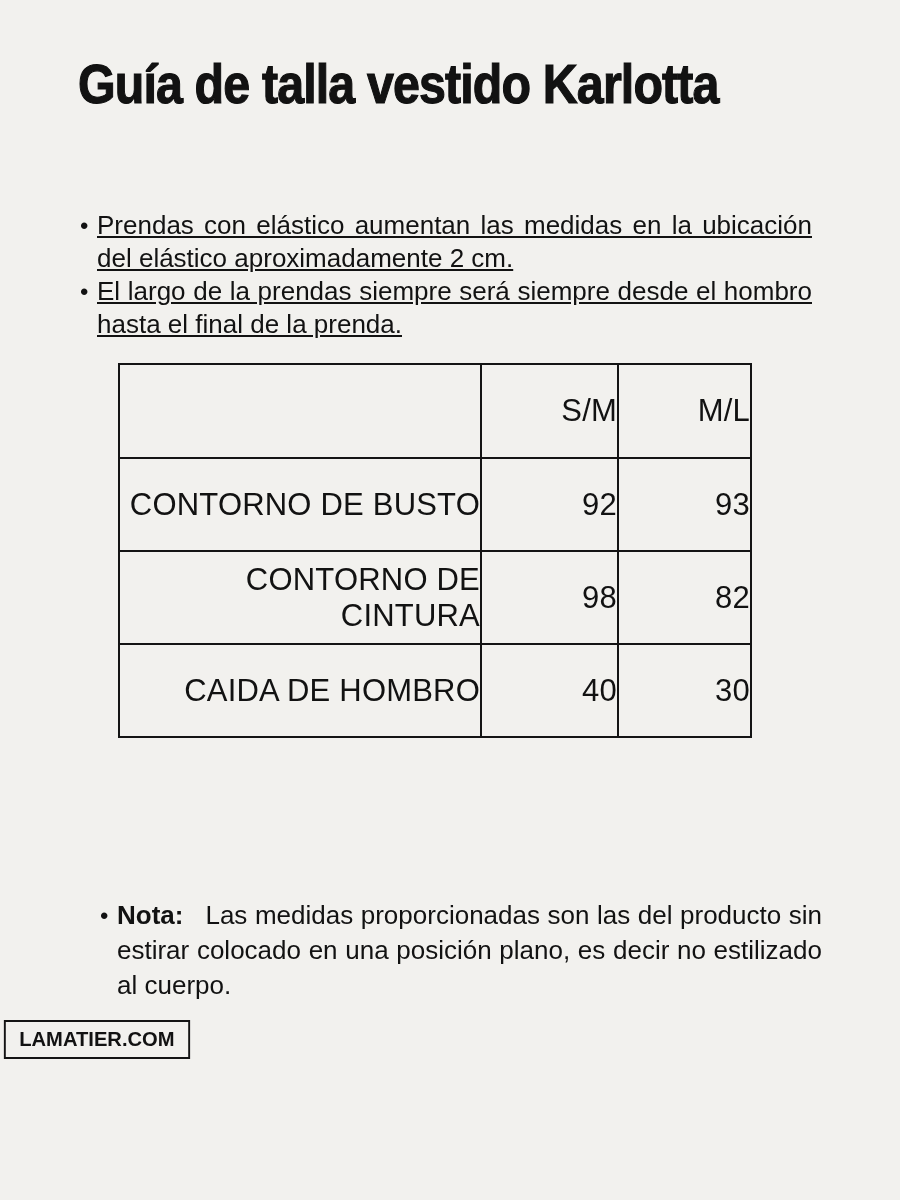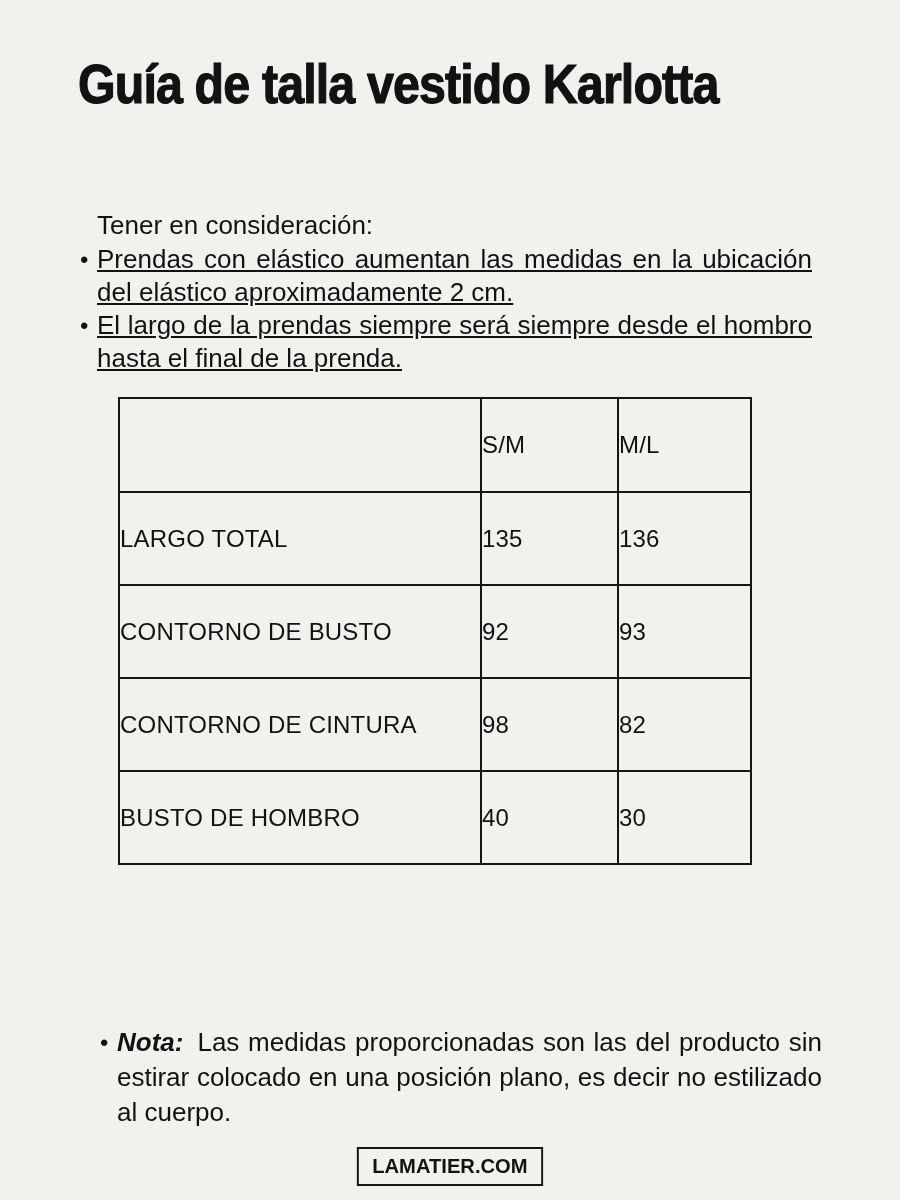--- a/index.html
+++ b/index.html
@@ -45,65 +45,64 @@
   .bullet-text::after { content: ""; display: inline-block; width: 0; }
 
   table.size-table {
     margin: 22px 0 0 118px;
     width: 632px;
     border-collapse: collapse;
     table-layout: fixed;
   }
   table.size-table td {
     border: 2px solid #141414;
-    text-align: left;
+    text-align: right;
     vertical-align: middle;
-    font-size: 24px;
+    font-size: 31px;
     letter-spacing: 0.2px;
   }
   table.size-table col.c-label { width: 362px; }
   table.size-table col.c-sm { width: 137px; }
   table.size-table col.c-ml { width: 133px; }
   table.size-table tr.head-row td { height: 94px; }
   table.size-table tr.data-row td { height: 93px; }
 
   .note {
     margin: 160px 78px 0 100px;
     font-size: 26px;
     line-height: 35px;
   }
   .note li { display: flex; }
   .note .bullet-dot { flex: 0 0 17px; }
   .note .note-body { flex: 1; text-align: justify; }
-  .note .note-label { font-weight: bold; margin-right: 14px; font-style: italic; }
+  .note .note-label { font-weight: bold; margin-right: 22px; }
 
   .footer {
     margin-top: 17px;
     display: flex;
-    justify-content: center;
+    justify-content: flex-start;
   }
   .brand-box {
     border: 2px solid #141414;
     padding: 5px 14px 6px 14px;
     font-size: 21px;
     font-weight: bold;
     letter-spacing: 0px;
     transform: scaleX(0.96);
     transform-origin: center;
   }
 </style>
 </head>
 <body>
 
 <div class="page">
 
   <h1 class="title">Guía de talla vestido Karlotta</h1>
 
   <section class="considerations">
-    <div class="heading">Tener en consideración:</div>
     <ul class="bullets">
       <li>
         <span class="bullet-dot">•</span>
         <span class="bullet-text">Prendas con elástico aumentan las medidas en la ubicación del elástico aproximadamente 2 cm.</span>
       </li>
       <li>
         <span class="bullet-dot">•</span>
         <span class="bullet-text">El largo de la prendas siempre será siempre desde el hombro hasta el final de la prenda.</span>
       </li>
     </ul>
@@ -115,36 +114,31 @@
         <col class="c-sm">
         <col class="c-ml">
     </colgroup>
     <tbody>
         <tr class="head-row">
       <td></td>
       <td>S/M</td>
       <td>M/L</td>
     </tr>
     <tr class="data-row">
-      <td>LARGO TOTAL</td>
-      <td>135</td>
-      <td>136</td>
-    </tr>
-    <tr class="data-row">
       <td>CONTORNO DE BUSTO</td>
       <td>92</td>
       <td>93</td>
     </tr>
     <tr class="data-row">
       <td>CONTORNO DE CINTURA</td>
       <td>98</td>
       <td>82</td>
     </tr>
     <tr class="data-row">
-      <td>BUSTO DE HOMBRO</td>
+      <td>CAIDA DE HOMBRO</td>
       <td>40</td>
       <td>30</td>
     </tr>
   </tbody>
     </table>
 
   <ul class="note bullets">
     <li>
       <span class="bullet-dot">•</span>
       <span class="note-body"><b class="note-label">Nota:</b><span>Las medidas proporcionadas son las del producto sin estirar colocado en una posición plano, es decir no estilizado al cuerpo.</span></span>

